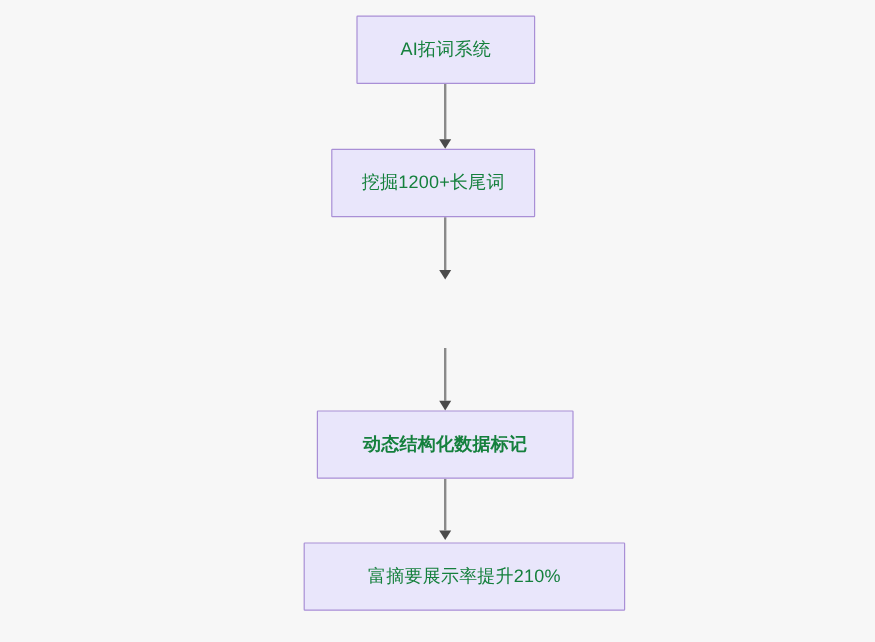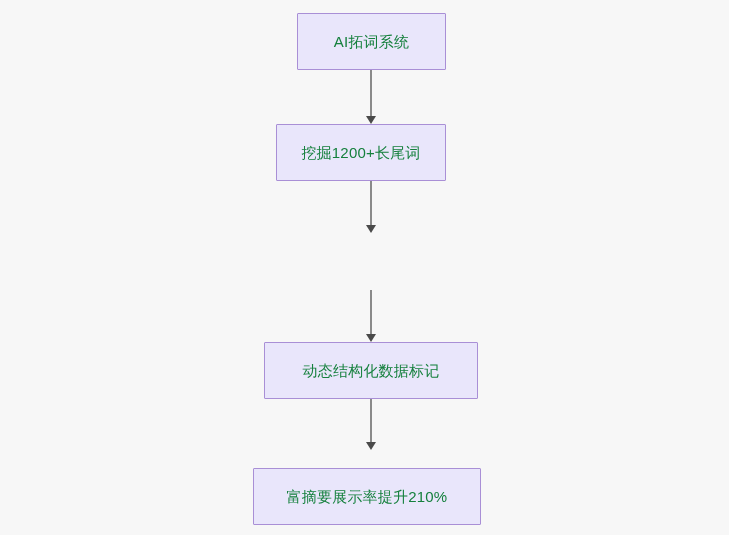--- a/index.html
+++ b/index.html
@@ -70,21 +70,21 @@
 
   <div class="node" style="left:297px;top:13px;width:149px;">
     <span class="node-label">AI拓词系统</span>
   </div>
 
   <div class="node" style="left:276px;top:124px;width:170px;">
     <span class="node-label">挖掘1200+长尾词</span>
   </div>
 
 
-  <div class="node" style="left:264px;top:342px;width:214px;">
+  <div class="node" style="left:264px;top:342px;width:214px;font-weight:bold;">
     <span class="node-label">动态结构化数据标记</span>
   </div>
 
-  <div class="node" style="left:253px;top:468px;width:228px;">
+  <div class="node" style="left:253px;top:452px;width:268px;">
     <span class="node-label">富摘要展示率提升210%</span>
   </div>
 
 </div>
 
 </body></html>

